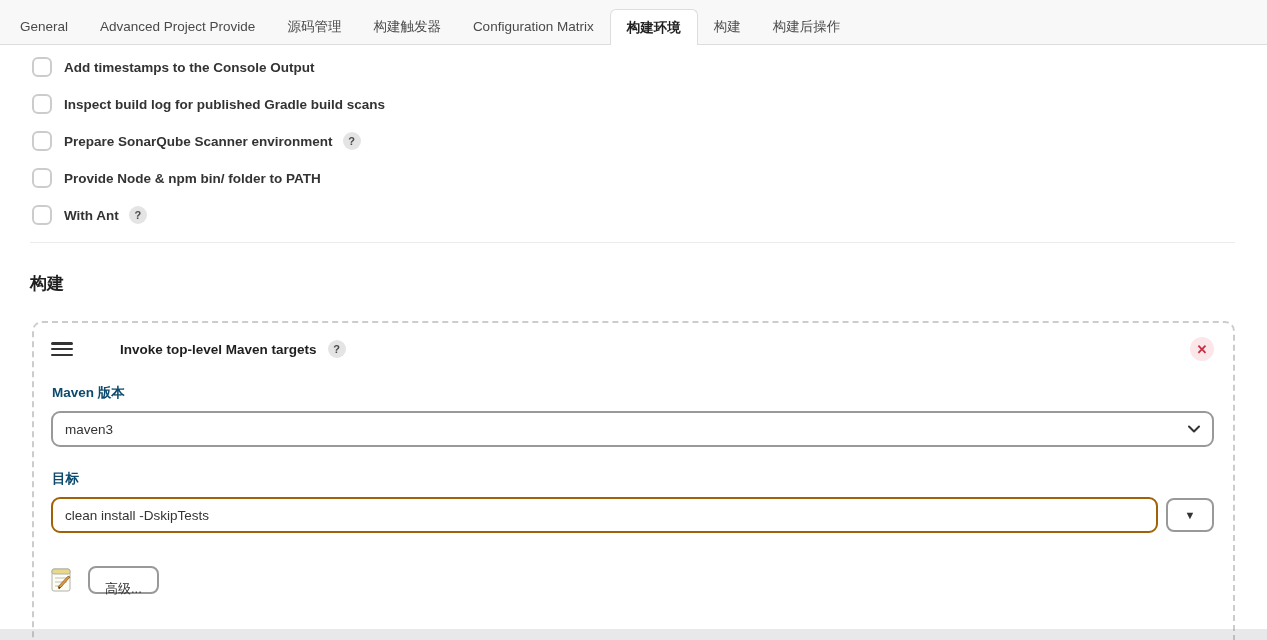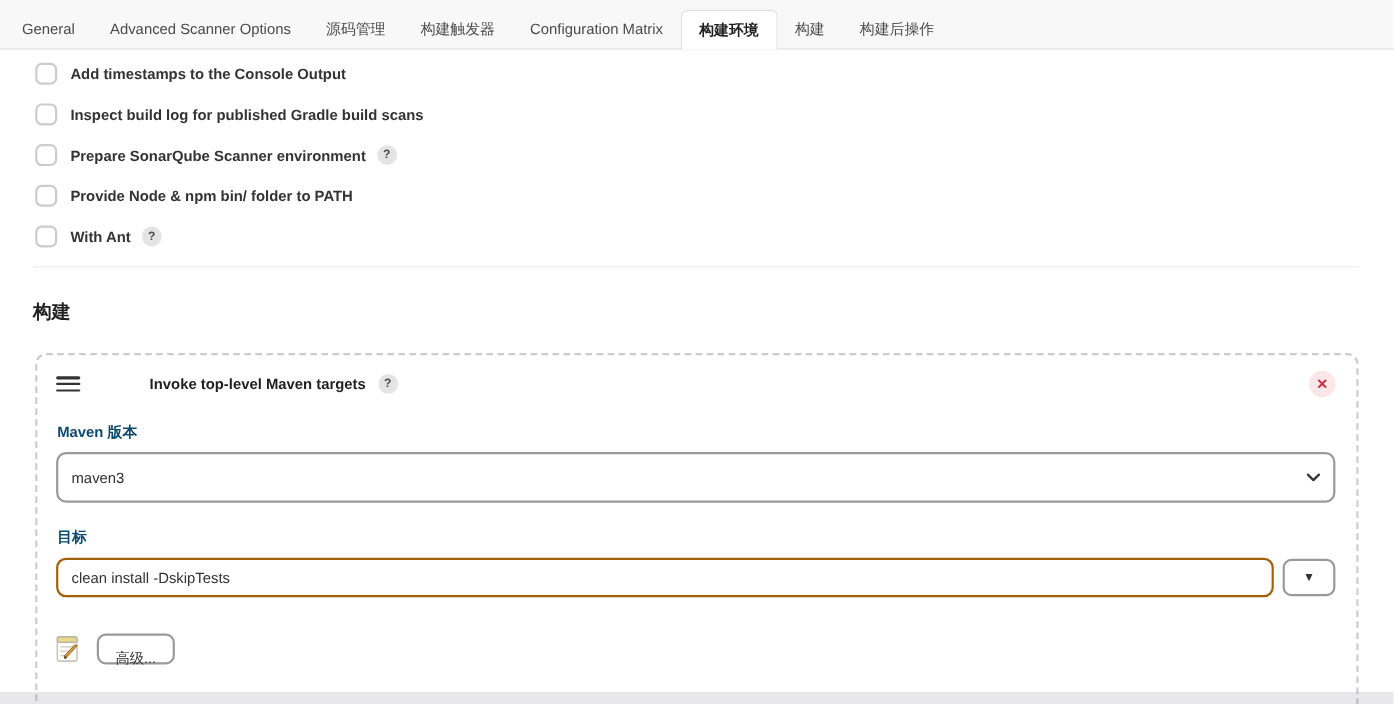--- a/index.html
+++ b/index.html
@@ -100,21 +100,21 @@
     padding-top: 2px;
   }
   .drag-handle {
     width: 22px; height: 16px;
     display: flex; flex-direction: column; justify-content: space-between;
     cursor: grab;
     padding: 1px 0;
   }
   .drag-handle span { display:block; height: 2.5px; background: #333; border-radius: 2px; }
   .step-title {
-    margin-left: 16px;
+    margin-left: 0;
     font-size: 13.5px;
     font-weight: bold;
     color: #1f1f1f;
     padding-left: 47px;
   }
   .step-header .help-badge { margin-left: 11px; }
   .step-close {
     margin-left: auto;
     width: 24px; height: 24px;
     border-radius: 50%;
@@ -130,21 +130,21 @@
 
   .field-label {
     font-size: 13.5px;
     font-weight: 600;
     color: #0c4a6e;
     margin-top: 23px;
     margin-left: 1px;
   }
   .select-box {
     margin-top: 9px;
-    height: 46px;
+    height: 36px;
     border: 2px solid #999;
     border-radius: 9px;
     background: #fff;
     display: flex;
     align-items: center;
     padding: 0 12px;
     font-size: 13.5px;
     color: #333;
     cursor: pointer;
   }
@@ -209,21 +209,21 @@
     width: 100%; height: 11px;
     background: rgba(130, 130, 140, 0.18);
     pointer-events: none;
   }
 </style>
 </head>
 <body>
 
 <nav class="tabbar">
   <div class="tab">General</div>
-  <div class="tab">Advanced Scanner Options</div>
+  <div class="tab">Advanced Project Provide</div>
   <div class="tab">源码管理</div>
   <div class="tab">构建触发器</div>
   <div class="tab">Configuration Matrix</div>
   <div class="tab active">构建环境</div>
   <div class="tab">构建</div>
   <div class="tab">构建后操作</div>
 </nav>
 
 <section class="checkbox-list">
 

